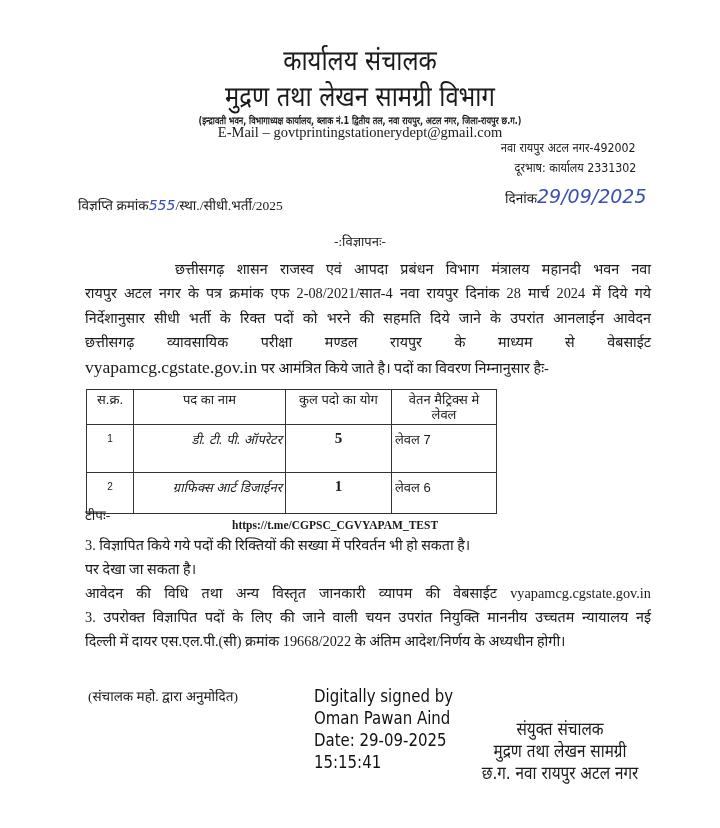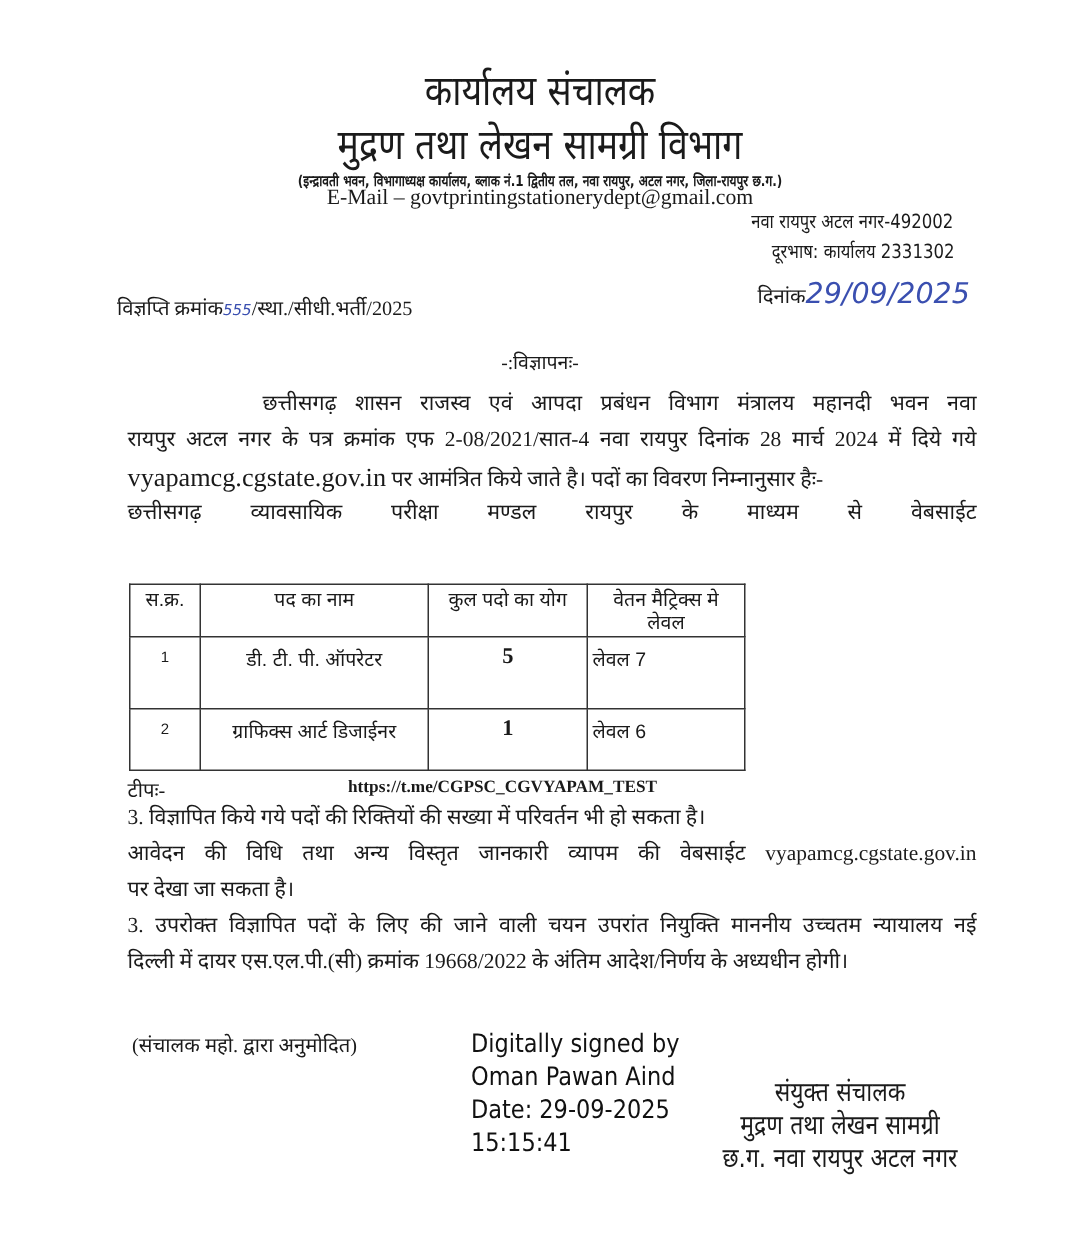--- a/index.html
+++ b/index.html
@@ -9,42 +9,42 @@
   }
   .abs { position: absolute; white-space: nowrap; }
   .center { left: 0; width: 720px; text-align: center; }
   .title1 { top: 40px; font-size: 28px; font-family: "DejaVu Sans", sans-serif; font-weight: normal; transform: scaleX(0.85); }
   .title2 { top: 76px; font-size: 28px; font-family: "DejaVu Sans", sans-serif; transform: scaleX(0.85); }
   .addr { top: 113px; font-size: 10px; font-weight: bold; font-family: "DejaVu Sans", sans-serif; transform: scaleX(0.8); }
   .email { top: 124px; font-size: 14.5px; }
   .city { top: 138px; right: 84px; font-size: 13px; font-family: "DejaVu Sans", sans-serif; transform: scaleX(0.85); transform-origin: right; }
   .phone { top: 158px; right: 84px; font-size: 13px; font-family: "DejaVu Sans", sans-serif; transform: scaleX(0.85); transform-origin: right; }
   .ref { top: 196px; left: 78px; font-size: 13.5px; }
-  .hand { color: #3a4fb0; font-family: "DejaVu Sans", sans-serif; font-style: italic; font-size: 10px; }
+  .hand { color: #3a4fb0; font-family: "DejaVu Sans", sans-serif; font-style: italic; font-size: 14px; }
   .date { top: 185px; left: 505px; font-size: 13.5px; }
   .date .hand { font-size: 19px; }
   .adv { top: 232px; font-size: 13px; font-weight: normal; }
   .para { position: absolute; left: 85px; width: 566px; font-size: 14.3px; line-height: 24.4px; top: 257px; text-align: justify; white-space: normal; }
   .para .l { display: block; text-align: justify; text-align-last: justify; height: 24.4px; }
   .para .l.first { text-indent: 90px; }
   .para .l.last { text-align-last: left; }
   .site { font-size: 17.5px; }
 
   table.posts { position: absolute; left: 86px; top: 389px; width: 411px; border-collapse: collapse;
     font-family: "Liberation Sans", "DejaVu Sans", sans-serif; font-size: 13px; }
   table.posts td, table.posts th { border: 1.5px solid #333; padding: 0 3px; vertical-align: top; }
   table.posts th { font-weight: normal; height: 32px; text-align: center; line-height: 15px; padding-top: 2px; }
   table.posts tr.row1 td { height: 39px; }
   table.posts tr.row2 td { height: 32px; }
   .c-sn { width: 40px; text-align: center; font-size: 10px; padding-top: 8px !important; }
-  .c-name { width: 145px; text-align: center; padding-top: 5px !important; }
+  .c-name { width: 145px; text-align: right; padding-top: 5px !important; font-style: italic; }
   .c-total { width: 99px; text-align: center; font-family: "Liberation Serif", serif; font-weight: bold; font-size: 15px; padding-top: 5px !important; }
   .c-level { text-align: left; padding-top: 5px !important; }
 
-  .tip { top: 517px; left: 85px; font-size: 13.5px; }
+  .tip { top: 506px; left: 85px; font-size: 13.5px; }
   .tlink { top: 519px; left: 232px; font-size: 11.5px; font-weight: bold; }
   .notes { position: absolute; left: 85px; width: 566px; top: 533px; font-size: 14.3px; line-height: 24px; white-space: normal; }
   .notes .l { display: block; height: 24px; text-align: justify; }
   .notes .l.j { text-align-last: justify; }
   .sanction { top: 687px; left: 88px; font-size: 13.5px; }
   .sig { top: 685px; left: 314px; font-family: "DejaVu Sans", sans-serif; font-size: 17px; line-height: 22px; white-space: nowrap; transform: scaleX(0.88); transform-origin: left; color: #111; }
   .sig div { height: 22px; }
   .joint { position: absolute; left: 460px; width: 200px; top: 718px; text-align: center; font-size: 18px; line-height: 22px; font-family: "DejaVu Sans", sans-serif; }
   .joint div { transform: scaleX(0.85); }
 </style>
@@ -63,22 +63,23 @@
 </div>
 <div class="abs date">
   <span>दिनांक</span><span class="hand">29/09/2025</span>
 </div>
 
 <div class="abs center adv">-:विज्ञापनः-</div>
 
 <div class="para">
   <span class="l first">छत्तीसगढ़ शासन राजस्व एवं आपदा प्रबंधन विभाग मंत्रालय महानदी भवन नवा</span>
   <span class="l">रायपुर अटल नगर के पत्र क्रमांक एफ 2-08/2021/सात-4 नवा रायपुर दिनांक 28 मार्च 2024 में दिये गये</span>
+  <span class="l">निर्देशानुसार सीधी भर्ती के रिक्त पदों को भरने की सहमति दिये जाने के उपरांत आनलाईन आवेदन</span>
+  <span class="l">छत्तीसगढ़ व्यावसायिक परीक्षा मण्डल रायपुर के माध्यम से वेबसाईट</span>
   <span class="l last"><span class="site">vyapamcg.cgstate.gov.in</span><span> पर आमंत्रित किये जाते है। पदों का विवरण निम्नानुसार हैः-</span></span>
-  <span class="l">छत्तीसगढ़ व्यावसायिक परीक्षा मण्डल रायपुर के माध्यम से वेबसाईट</span>
 </div>
 
 <table class="posts">
   <tbody>
       <tr>
     <th class="c-sn" style="font-size:13px;padding-top:2px !important">स.क्र.</th>
     <th>पद का नाम</th>
     <th>कुल पदो का योग</th>
     <th>वेतन मैट्रिक्स मे लेवल</th>
   </tr>
@@ -95,22 +96,22 @@
     <td class="c-level">लेवल 6</td>
   </tr>
 </tbody>
   </table>
 
 <div class="abs tip">टीपः-</div>
 <div class="abs tlink">https://t.me/CGPSC_CGVYAPAM_TEST</div>
 
 <div class="notes">
   <span class="l">3. विज्ञापित किये गये पदों की रिक्तियों की सख्या में परिवर्तन भी हो सकता है।</span>
+  <span class="l">पर देखा जा सकता है।</span>
   <span class="l j">आवेदन की विधि तथा अन्य विस्तृत जानकारी व्यापम की वेबसाईट vyapamcg.cgstate.gov.in</span>
-  <span class="l">पर देखा जा सकता है।</span>
   <span class="l j">3. उपरोक्त विज्ञापित पदों के लिए की जाने वाली चयन उपरांत नियुक्ति माननीय उच्चतम न्यायालय नई</span>
   <span class="l">दिल्ली में दायर एस.एल.पी.(सी) क्रमांक 19668/2022 के अंतिम आदेश/निर्णय के अध्यधीन होगी।</span>
 </div>
 
 <div class="abs sanction">(संचालक महो. द्वारा अनुमोदित)</div>
 
 <div class="abs sig">
   <div>Digitally signed by</div>
   <div>Oman Pawan Aind</div>
   <div>Date: 29-09-2025</div>

